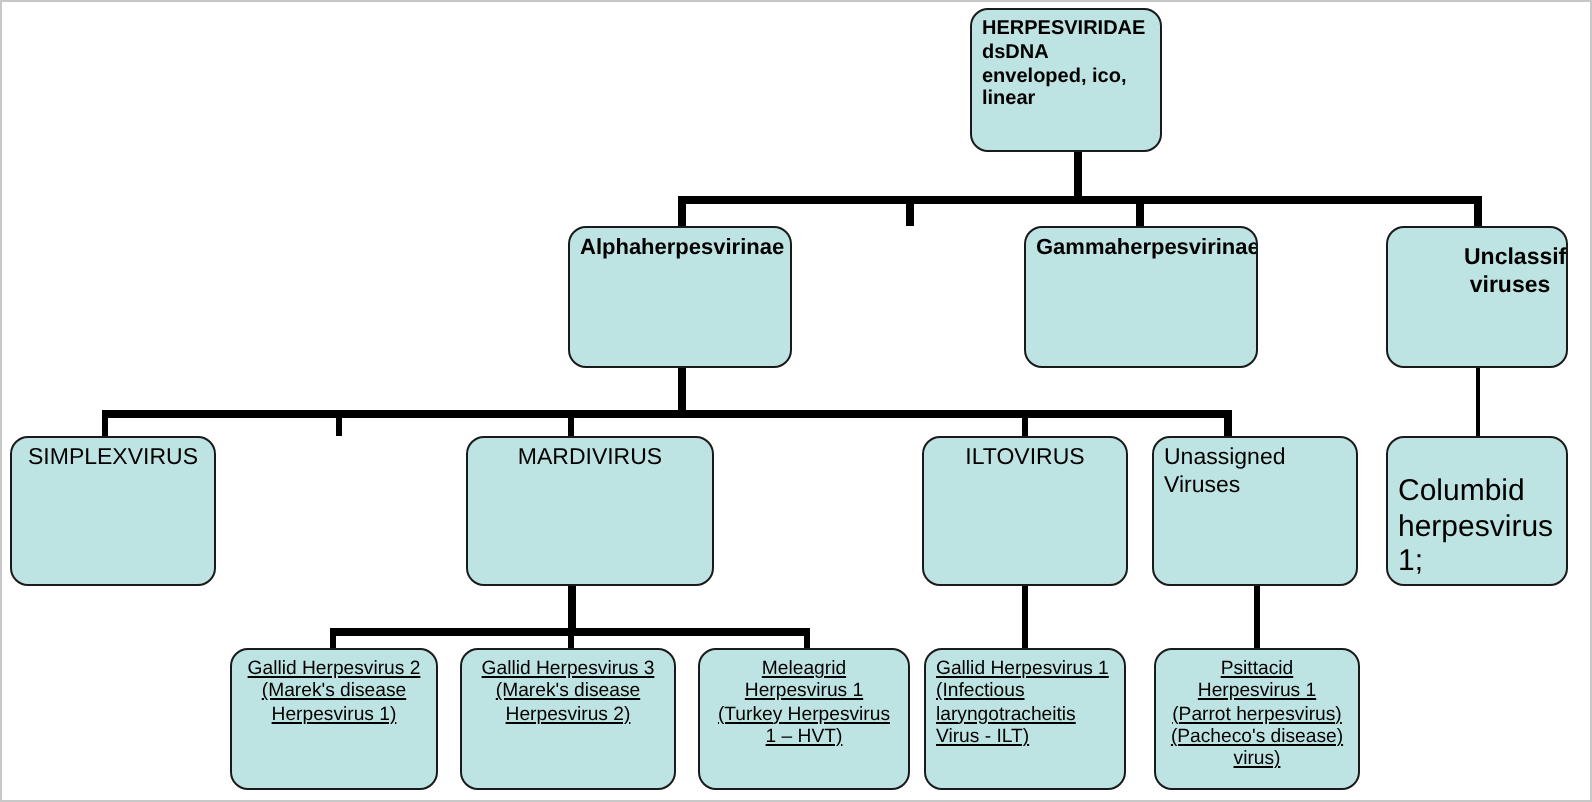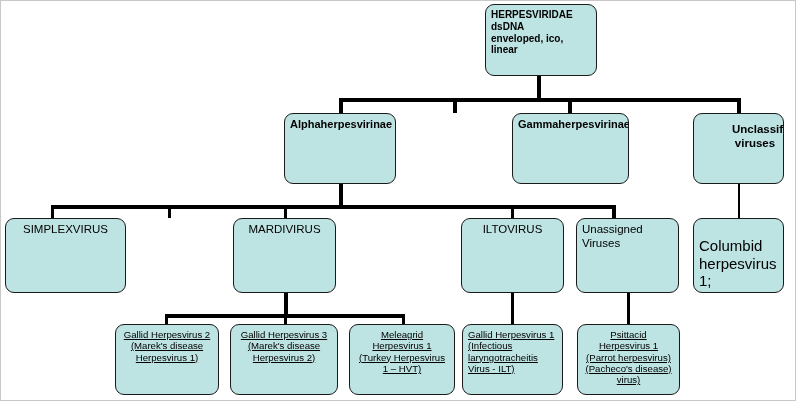--- a/index.html
+++ b/index.html
@@ -86,42 +86,42 @@
 
   <div class="line hline" style="left:164px; top:313px; width:240px; height:4px;"></div>
   <div class="line vline" style="left:164px; top:313px; width:3px; height:10px;"></div>
   <div class="line vline" style="left:283px; top:313px; width:3px; height:10px;"></div>
   <div class="line vline" style="left:401px; top:313px; width:3px; height:10px;"></div>
 
   <div class="line vline" style="left:510px; top:292px; width:3px; height:31px;"></div>
 
   <div class="line vline" style="left:626px; top:292px; width:3px; height:31px;"></div>
 
-  <div class="node c-left bold fs-root" style="left:484px; top:3px; width:112px; height:72px;">
+  <div class="node c-left bold fs-root" style="left:484px; top:3px; width:96px; height:72px;">
     <span class="txt">HERPESVIRIDAE
 dsDNA
 enveloped, ico, linear</span>
   </div>
 
   <div class="node c-center bold fs-sub" style="left:283px; top:112px; width:112px; height:71px;">
     <span class="txt">Alphaherpesvirinae</span>
   </div>
   <div class="node c-center bold fs-sub" style="left:511px; top:112px; width:117px; height:71px;">
     <span class="txt">Gammaherpesvirinae</span>
   </div>
 
   <div class="node c-center bold fs-unc" style="left:692px; top:112px; width:91px; height:71px;padding-left:33px;">
     <span class="txt">Unclassified
 viruses</span>
   </div>
 
-  <div class="node c-center fs-genus" style="left:4px; top:217px; width:121px; height:75px;">
+  <div class="node c-center fs-genus" style="left:4px; top:217px; width:103px; height:75px;">
     <span class="txt">SIMPLEXVIRUS</span>
   </div>
-  <div class="node c-center fs-genus" style="left:232px; top:217px; width:103px; height:75px;">
+  <div class="node c-center fs-genus" style="left:232px; top:217px; width:124px; height:75px;">
     <span class="txt">MARDIVIRUS</span>
   </div>
   <div class="node c-center fs-genus" style="left:460px; top:217px; width:103px; height:75px;">
     <span class="txt">ILTOVIRUS</span>
   </div>
   <div class="node c-left fs-genus" style="left:575px; top:217px; width:103px; height:75px;">
     <span class="txt">Unassigned
 Viruses</span>
   </div>
 

